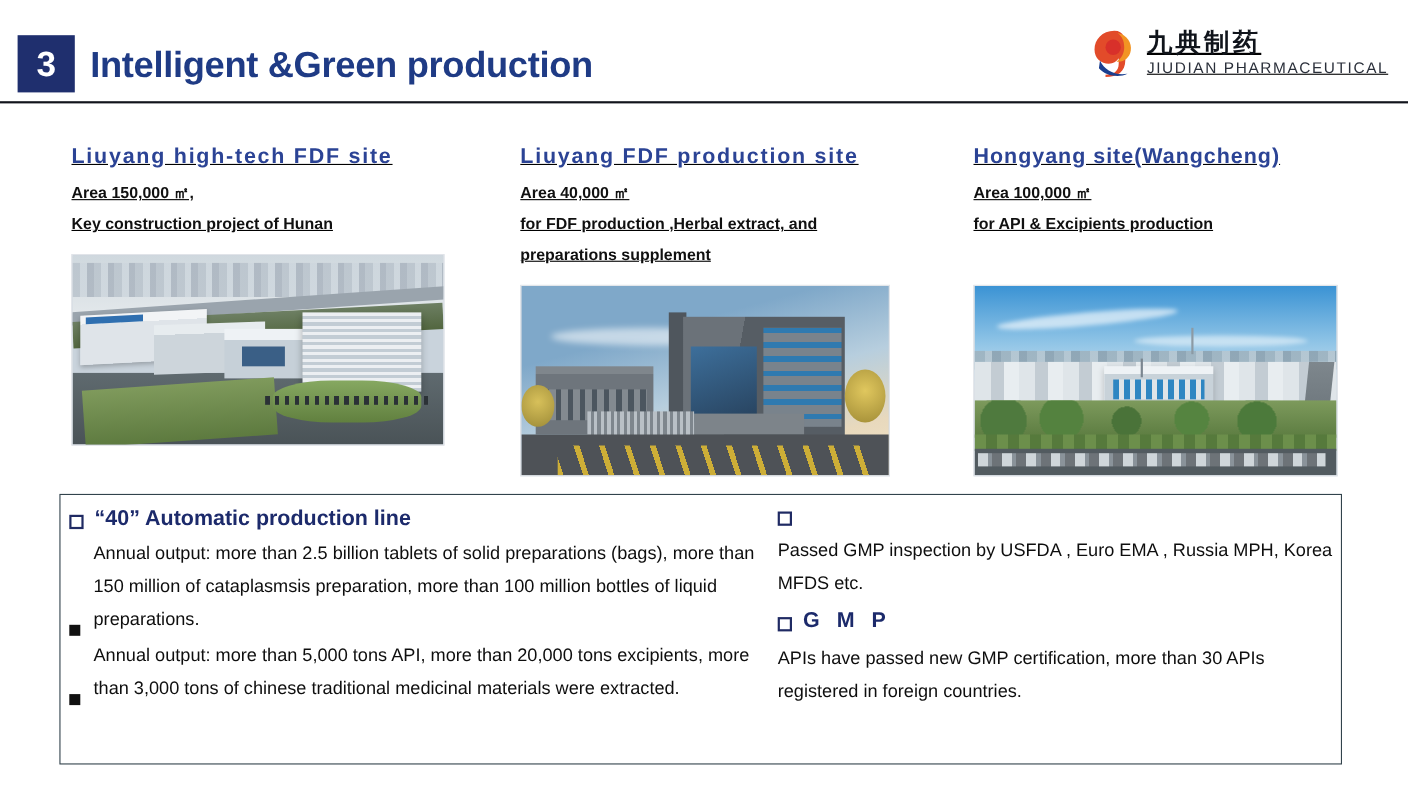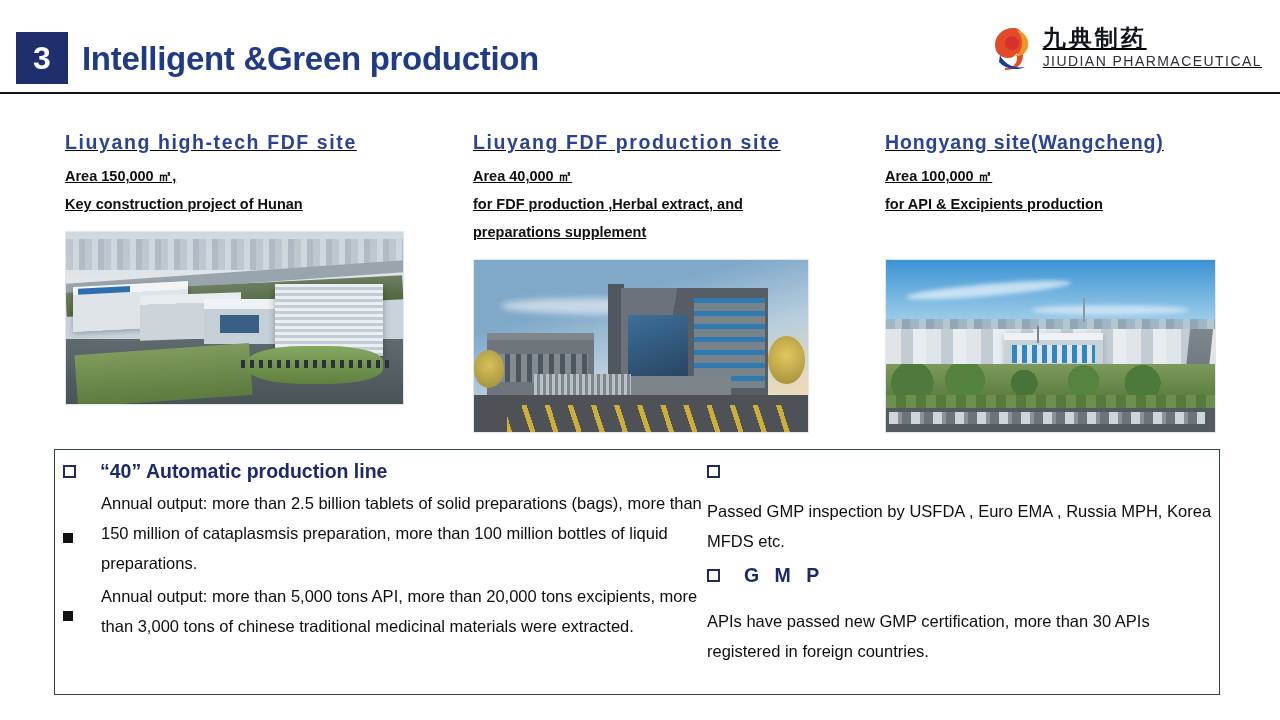--- a/index.html
+++ b/index.html
@@ -157,40 +157,40 @@
     background:linear-gradient(#7e878d,#5c656b); transform:skewX(-6deg); }
 
   
   .bottom-box {
     position:absolute; left:54px; top:449px; width:1166px; height:246px;
     border:1.6px solid #32434c; background:#fff;
   }
   .box-left  { position:absolute; left:8px;  top:8px; width:640px; }
   .box-right { position:absolute; left:652px; top:8px; width:505px; }
 
-  .head-row { display:flex; align-items:flex-start; gap:24px; margin-bottom:4px; }
+  .head-row { display:flex; align-items:center; gap:10px; margin-bottom:4px; }
   .sq-outline {
     flex:0 0 auto; width:13px; height:13px; margin-top:7px;
     border:2.4px solid #1f2a63; background:#fff;
   }
   .head-text {
     font-size:19.5px; font-weight:bold; color:#1c2a6b; line-height:1.35;
   }
   .head-text.spaced { letter-spacing:5px; }
 
-  .bullet-row { display:flex; align-items:center; gap:28px; margin-top:3px; }
+  .bullet-row { display:flex; align-items:flex-end; gap:12px; margin-top:3px; }
   .sq-filled {
     flex:0 0 auto; width:10px; height:10px; margin-top:10px; background:#111;
   }
   .bullet-text {
     font-size:16.5px; color:#0e0e0e; line-height:30px;
     font-family:"Liberation Sans", sans-serif;
   }
   .para {
-    font-size:16.5px; color:#0e0e0e; line-height:30px; margin-top:18px;
+    font-size:16.5px; color:#0e0e0e; line-height:30px; margin-top:7px;
   }
 </style>
 </head>
 <body>
 
 <div class="slide">
 
   <div class="header">
     <div class="num-badge">3</div>
     <div class="slide-title">Intelligent &amp;Green production</div>

